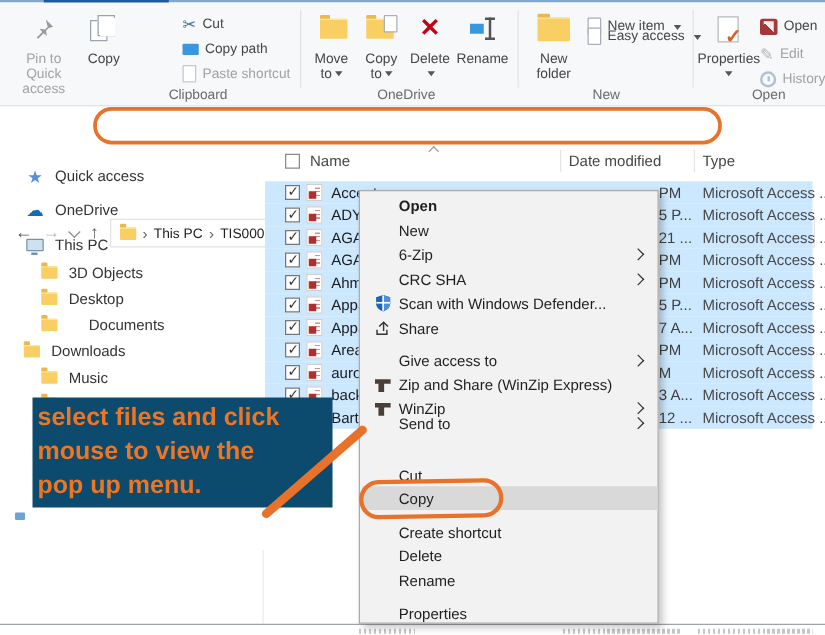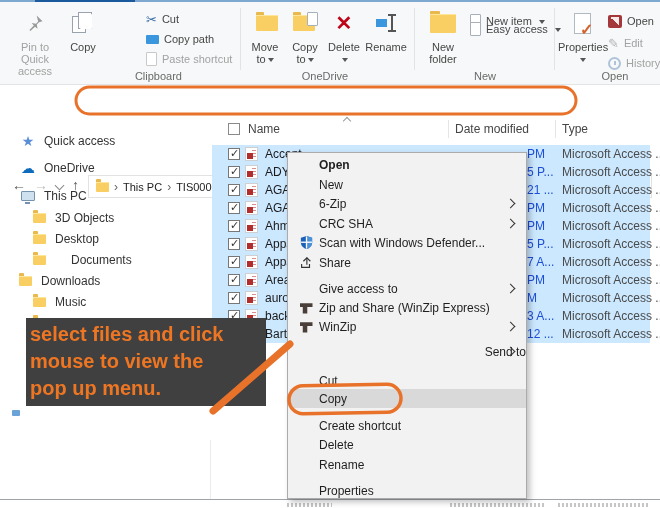--- a/index.html
+++ b/index.html
@@ -90,37 +90,37 @@
   .colsep { top:120px; width:1px; height:18px; background:#e5e5e5; }
   .hcheck { left:16px; top:5px; width:12px; height:12px; border:1px solid #8a8a8a; background:#fff; }
   .frow { left:212px; width:438px; height:18px; background:#cce8ff; display:flex; align-items:center; font-size:12px; }
   .frow .cb { position:relative; margin-left:16px; width:12px; height:12px; border:1px solid #777; background:#fff; flex:0 0 auto; }
   .frow .cb::after { content:"✓"; position:absolute; left:1px; top:-2px; font-size:11px; color:#333; }
   .frow.unchecked .cb::after { content:""; }
   .frow .ficon { position:relative; margin-left:5px; width:13px; height:14px; background:#fff; border:1px solid #cfcfcf; flex:0 0 auto; }
   .frow .ficon::after { content:""; position:absolute; left:1px; bottom:1px; width:6px; height:6px; background:#b02e2e; }
   .frow .ficon::before { content:""; position:absolute; right:1px; top:2px; width:4px; height:8px; background:repeating-linear-gradient(#d98f8f 0 1px, transparent 1px 3px); }
   .frow .fname { margin-left:7px; color:#1a1a1a; white-space:nowrap; }
-  .frow .fdate { position:absolute; left:315px; color:#1d4ed8; white-space:nowrap; }
+  .frow .fdate { position:absolute; left:315px; color:#404040; white-space:nowrap; }
   .frow .ftype { position:absolute; left:350px; color:#4a4a4a; white-space:nowrap; }
 
   
   #ctxmenu { left:287px; top:152px; width:240px; height:347px; background:#f2f2f2; border:1px solid #ababab; box-shadow:3px 3px 6px rgba(0,0,0,.25); z-index:30; }
   .mi { position:absolute; left:2px; width:236px; height:19px; font-size:12px; color:#1f1f1f; display:flex; align-items:center; }
   .mi .mtext { margin-left:29px; white-space:nowrap; }
   .mi .micon { position:absolute; left:8px; width:16px; height:16px; display:flex; align-items:center; justify-content:center; }
   .mi .chev { position:absolute; right:12px; }
   .mi.bold .mtext { font-weight:bold; }
   .mi.hl { background:#d9d9d9; }
 
   .winzipicon { width:13px; height:12px; position:relative; }
   .winzipicon::before { content:""; position:absolute; inset:0; background:#4a3f38; clip-path:polygon(0 15%,100% 15%,100% 45%,60% 45%,60% 100%,25% 100%,25% 45%,0 45%); }
 
   
-  #anno-text { left:26px; top:318px; width:240px; background:#404040; padding:3px 0 4px 4px; z-index:20; }
+  #anno-text { left:26px; top:318px; width:240px; background:#0c4a6e; padding:3px 0 4px 4px; z-index:20; }
   #anno-text div { font-size:20px; font-weight:bold; color:#ee7623; line-height:27px; white-space:nowrap; }
   #anno-svg { left:0; top:0; width:660px; height:508px; z-index:40; pointer-events:none; }
 
   
   #winbottom { left:0; top:499px; width:660px; height:1px; background:#9fa4a9; }
   .frag { top:503px; height:4px; background:repeating-linear-gradient(90deg,#c6c6c6 0 2px, transparent 2px 4px); }
   #sidediv { left:210px; top:440px; width:1px; height:59px; background:#ebebeb; }
 </style>
 </head>
 <body>
@@ -460,21 +460,21 @@
       </span>
     <span class="mtext">WinZip</span>
       <span class="chev rt"></span>
   </div>
   <div class="mi" style="top:145px;">
     <span class="micon">
         <span class="winzipicon"></span>
       </span>
     <span class="mtext">Zip and Share (WinZip Express)</span>
   </div>
-  <div class="mi" style="top:189px;justify-content:flex-end;">
+  <div class="mi" style="top:176px;">
       <span class="mtext">Send to</span>
       <span class="chev rt"></span>
     </div>
   <div class="mi" style="top:218px;">
       <span class="mtext">Cut</span>
     </div>
   <div class="mi hl" style="top:236px;">
       <span class="mtext">Copy</span>
     </div>
   <div class="mi" style="top:263px;">

